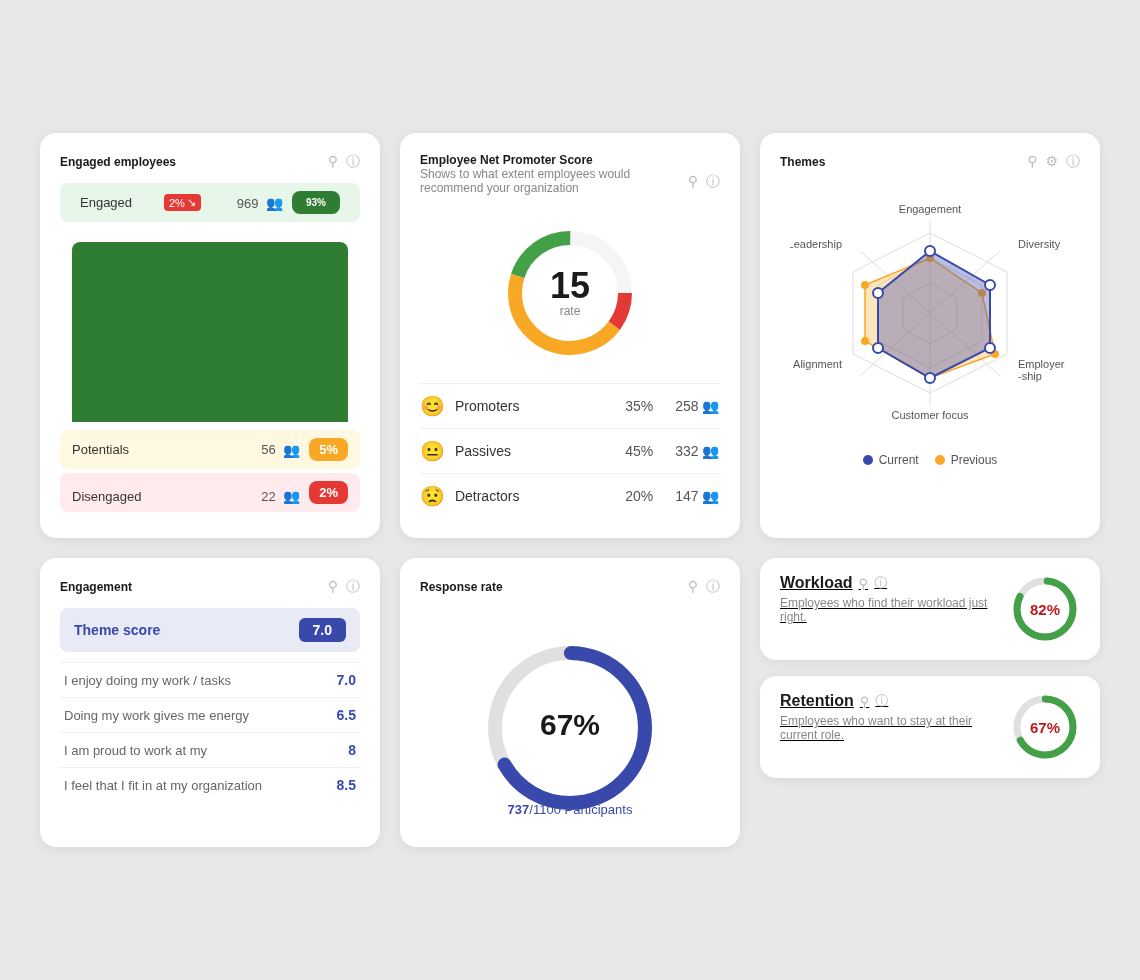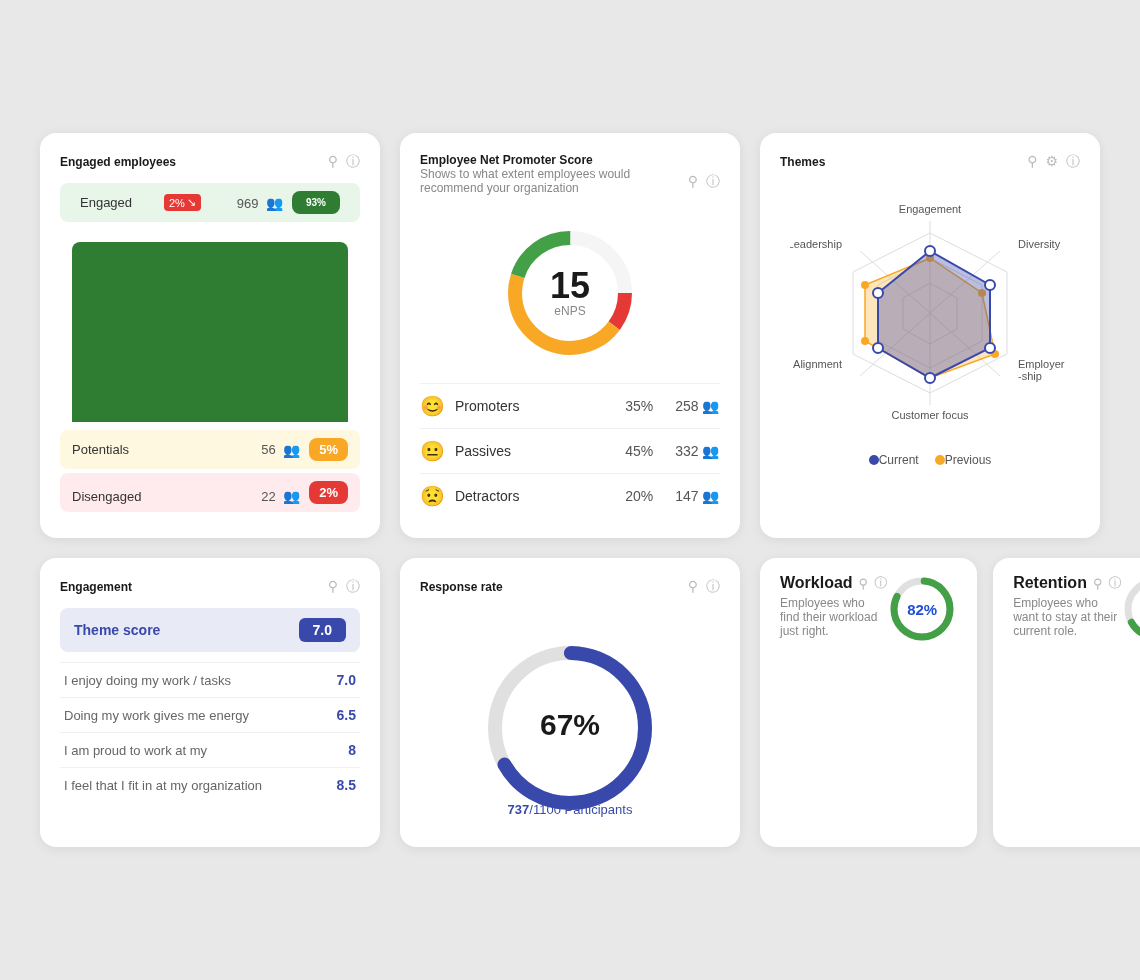--- a/index.html
+++ b/index.html
@@ -209,20 +209,21 @@
     }
     .legend {
       display: flex;
       gap: 16px;
       justify-content: center;
       margin-top: 8px;
     }
     .legend-item {
       display: flex;
       align-items: center;
+      gap: 6px;
       font-size: 12px;
       color: #555;
     }
     .legend-dot {
       width: 10px;
       height: 10px;
       border-radius: 50%;
     }
 
     
@@ -326,28 +327,29 @@
       position: relative;
       flex-shrink: 0;
     }
     .metric-circle-text {
       position: absolute;
       top: 50%;
       left: 50%;
       transform: translate(-50%, -50%);
       font-size: 15px;
       font-weight: 700;
-      color: #1d4ed8;
+      color: #b91c1c;
       text-align: center;
     }
 
     .right-col {
       display: flex;
-      flex-direction: row;
+      flex-direction: column;
       gap: 16px;
+      text-decoration: underline;
     }
   </style>
 </head>
 <body>
 
 <div class="dashboard">
 
   <div class="card engaged-card">
     <div class="card-header">
       <span class="card-title">Engaged employees</span>
@@ -412,21 +414,21 @@
           <circle cx="70" cy="70" r="55" fill="none" stroke="#f5f5f5" stroke-width="14"></circle>
 
           <circle cx="70" cy="70" r="55" fill="none" stroke="#e53935" stroke-width="14" stroke-dasharray="121 344" stroke-dashoffset="86" stroke-linecap="butt"></circle>
 
           <circle cx="70" cy="70" r="55" fill="none" stroke="#f9a825" stroke-width="14" stroke-dasharray="155 344" stroke-dashoffset="-35" stroke-linecap="butt"></circle>
 
           <circle cx="70" cy="70" r="55" fill="none" stroke="#43a047" stroke-width="14" stroke-dasharray="69 344" stroke-dashoffset="-190" stroke-linecap="butt"></circle>
         </svg>
         <div class="enps-center-text">
           <div class="enps-number">15</div>
-          <div class="enps-label">eNPS</div>
+          <div class="enps-label">rate</div>
         </div>
       </div>
     </div>
 
     <div class="enps-rows">
       <div class="enps-row">
         <span class="emoji">😊</span>
         <span class="enps-row-label">Promoters</span>
         <span class="enps-row-pct">35%</span>
         <span class="enps-row-count">

